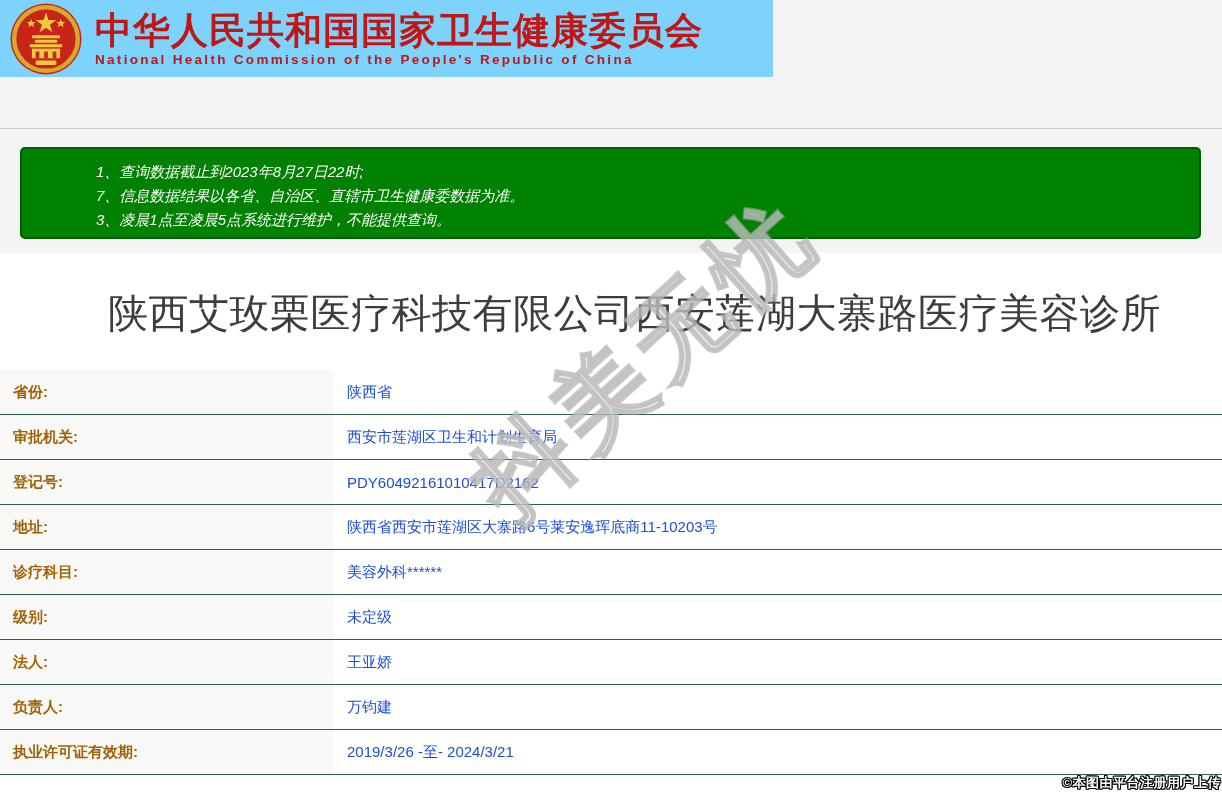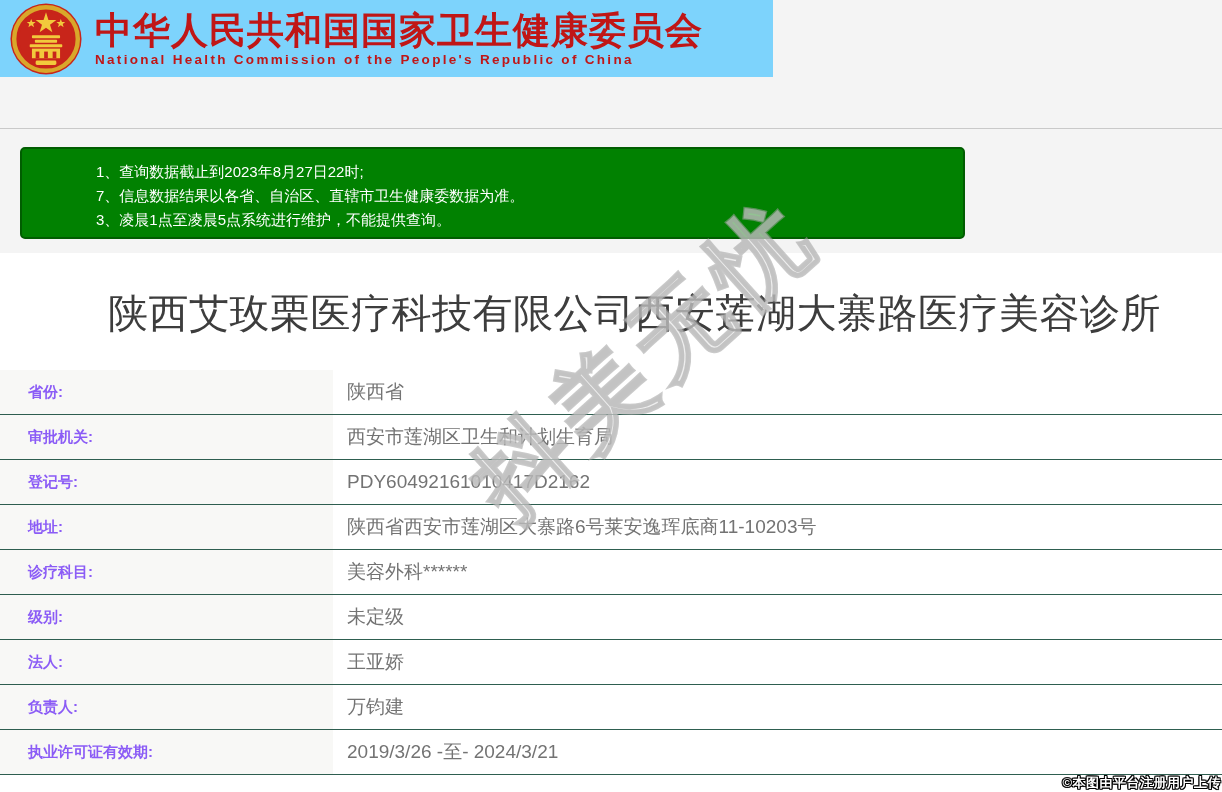--- a/index.html
+++ b/index.html
@@ -34,49 +34,50 @@
     color:#c01616; font-size:37px; font-weight:bold;
     letter-spacing:1px; line-height:1.05; white-space:nowrap;
   }
   .header-en {
     color:#c01616; font-size:13.5px; font-weight:bold;
     letter-spacing:2.3px; margin-top:1px; white-space:nowrap;
   }
 
   
   .notice-box {
-    position:absolute; top:147px; left:20px; width:945px; height:92px;
+    position:absolute; top:147px; left:20px; width:1181px; height:92px;
     background:#018101; border:2px solid #015d01; border-radius:5px;
     color:#ffffff; font-size:15px;
     padding:11px 10px 0 74px;
+    font-style:italic;
   }
   .notice-line { line-height:24px; white-space:nowrap; }
 
   
   .inst-title {
     position:absolute; top:286px; left:0; width:1222px;
     text-align:center; padding-left:47px;
     font-size:40px; color:#3d3d3d; font-weight:400;
     white-space:nowrap; letter-spacing:0.5px;
   }
 
   
   .details-table { position:absolute; top:370px; left:0; width:1222px; background:#ffffff; }
   .table-row {
     display:flex; height:45px; border-bottom:1px solid #2e5e50;
     align-items:stretch; background:#ffffff;
   }
   .cell-label {
     width:333px; flex:0 0 333px; background:#f8f8f6;
-    display:flex; align-items:center; padding-left:28px;
-    color:#8b5cf6; font-weight:bold; font-size:15px;
+    display:flex; align-items:center; padding-left:13px;
+    color:#a16207; font-weight:bold; font-size:15px;
   }
   .cell-value {
     flex:1; display:flex; align-items:center; padding-left:14px;
-    color:#737373; font-size:19px; background:#ffffff;
+    color:#1d4ed8; font-size:15px; background:#ffffff;
   }
 
   
   .watermark-diag {
     position:absolute; left:412px; top:298px; width:456px; height:110px;
     text-align:center; font-size:95px; font-weight:bold;
     color:rgba(255,255,255,0.45);
     -webkit-text-stroke:2.5px rgba(160,160,160,0.55);
     text-shadow:0 0 1px rgba(170,170,170,0.35);
     letter-spacing:10px; white-space:nowrap;

